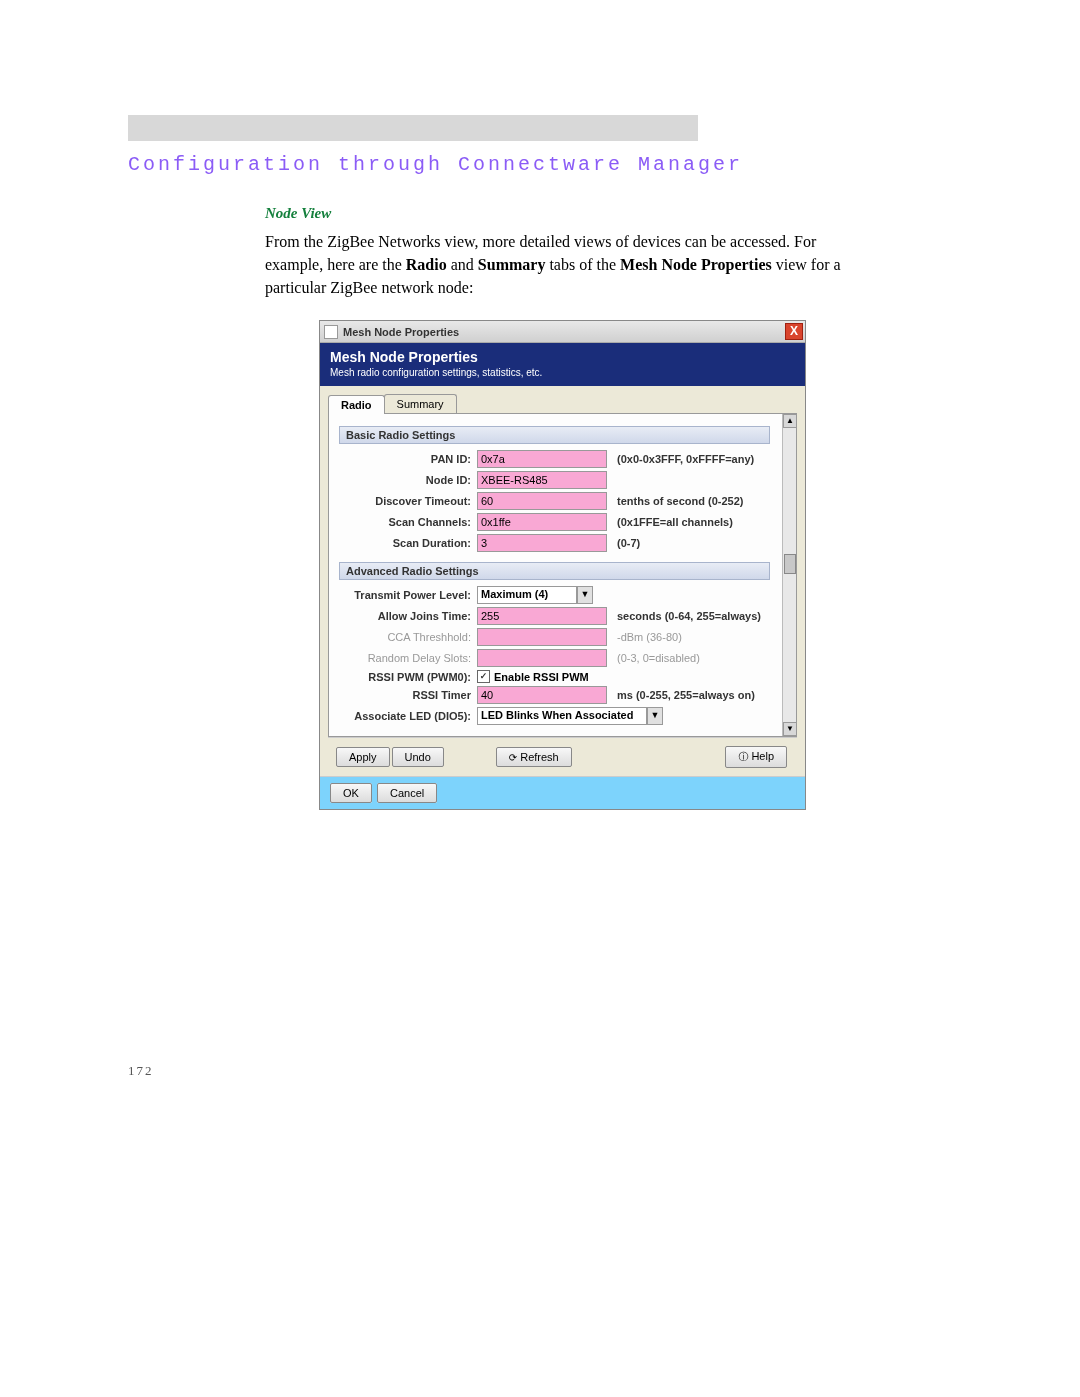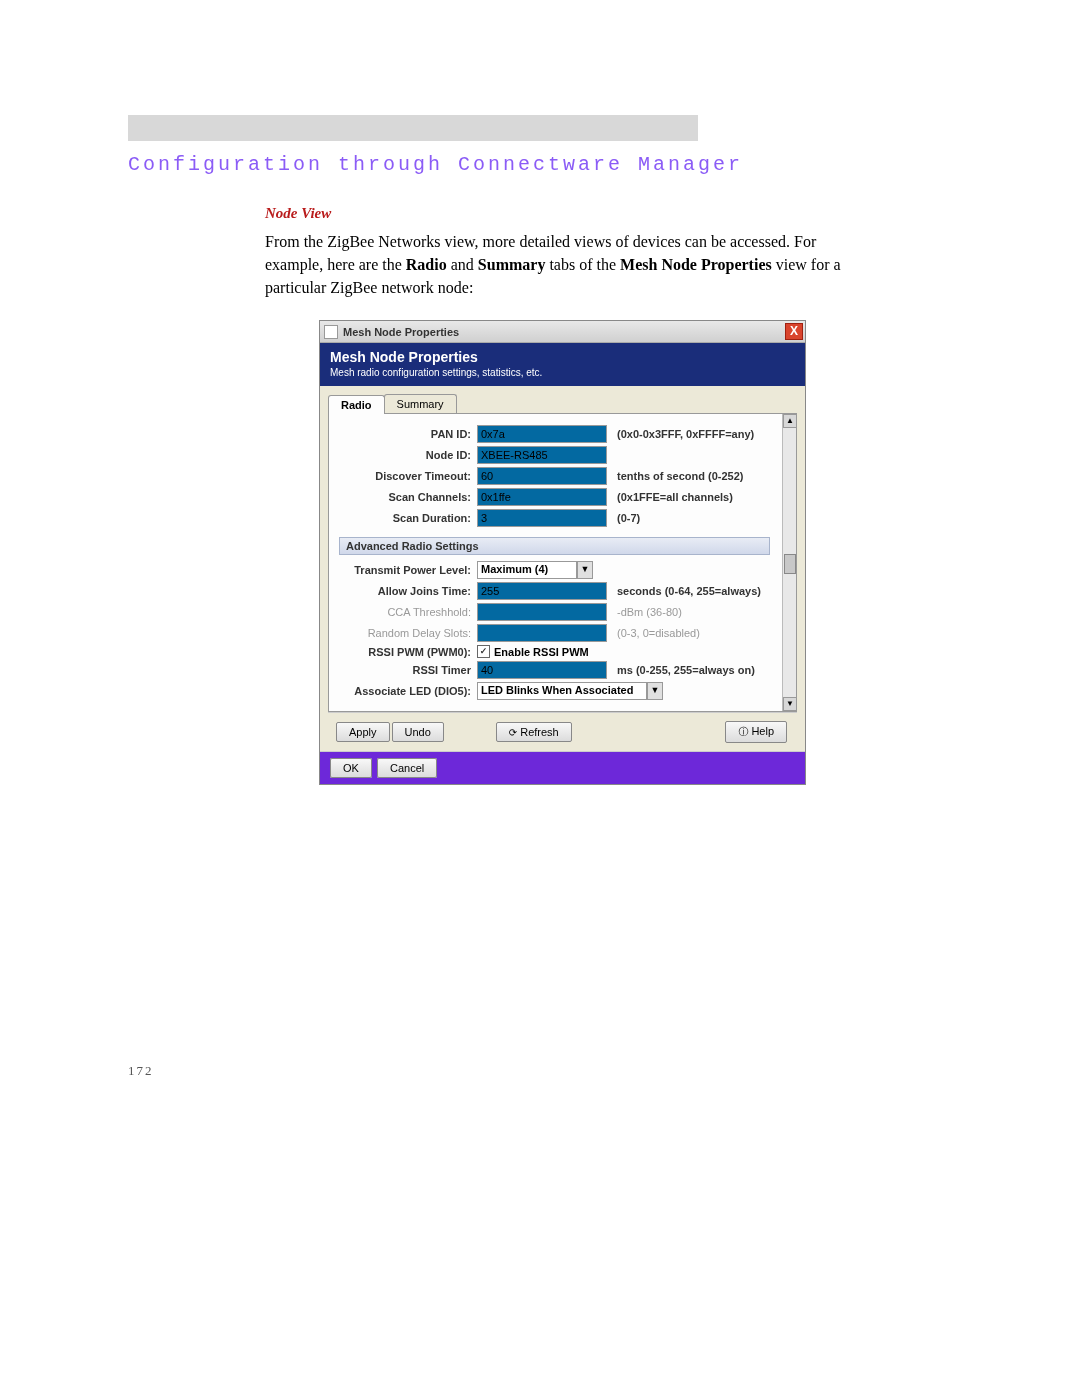--- a/index.html
+++ b/index.html
@@ -31,21 +31,21 @@
     position: absolute;
     top: 205px;
     left: 265px;
     width: 580px;
   }
   .section-title {
     font-family: Georgia, serif;
     font-style: italic;
     font-weight: bold;
     font-size: 15px;
-    color: #b91c1c;
+    color: #15803d;
     margin-bottom: 8px;
   }
   .body-text {
     font-size: 16px;
     line-height: 1.45;
     color: #000;
   }
   .body-text b { font-weight: bold; }
   .dialog-box {
     position: absolute;
@@ -171,21 +171,21 @@
     font-weight: bold;
     color: #333;
   }
   .form-label.grey { color: #999; font-weight: normal; }
   .form-input {
     width: 130px;
     padding: 1px 3px;
     border: 1px solid #999;
     font-size: 11px;
     font-family: Tahoma, Arial, sans-serif;
-    background: #0369a1;
+    background: #f9a8d4;
     height: 18px;
   }
   .form-select {
     display: inline-flex;
     align-items: center;
   }
   .form-select-field {
     border: 1px solid #999;
     padding: 1px 3px;
     font-size: 11px;
@@ -233,21 +233,21 @@
     font-size: 11px;
     cursor: pointer;
     border-radius: 2px;
     margin-right: 2px;
   }
   .btn-icon { margin-right: 3px; font-size: 10px; }
   .spacer { flex: 1; }
   .bottom-bar {
     padding: 10px;
     border-top: 1px solid #ccc;
-    background: #6d28d9;
+    background: #7dd3fc;
   }
   .page-number {
     position: absolute;
     top: 1063px;
     left: 128px;
     font-family: Georgia, serif;
     font-size: 13px;
     letter-spacing: 2px;
     color: #555;
   }
@@ -281,20 +281,21 @@
       <div class="tab">Summary</div>
     </div>
     <div class="tab-panel">
       <div class="scroll-track">
         <div class="scroll-btn up">▲</div>
         <div class="scroll-thumb"></div>
         <div class="scroll-btn down">▼</div>
       </div>
 
       <div style="padding-right:16px;">
+        <div class="section-header">Basic Radio Settings</div>
 
         <div class="form-row">
           <div class="form-label">PAN ID:</div>
           <input class="form-input" value="0x7a" style="">
           <div class="form-hint">(0x0-0x3FFF, 0xFFFF=any)</div>
         </div>
         <div class="form-row">
           <div class="form-label">Node ID:</div>
           <input class="form-input" value="XBEE-RS485" style="">
         </div>

